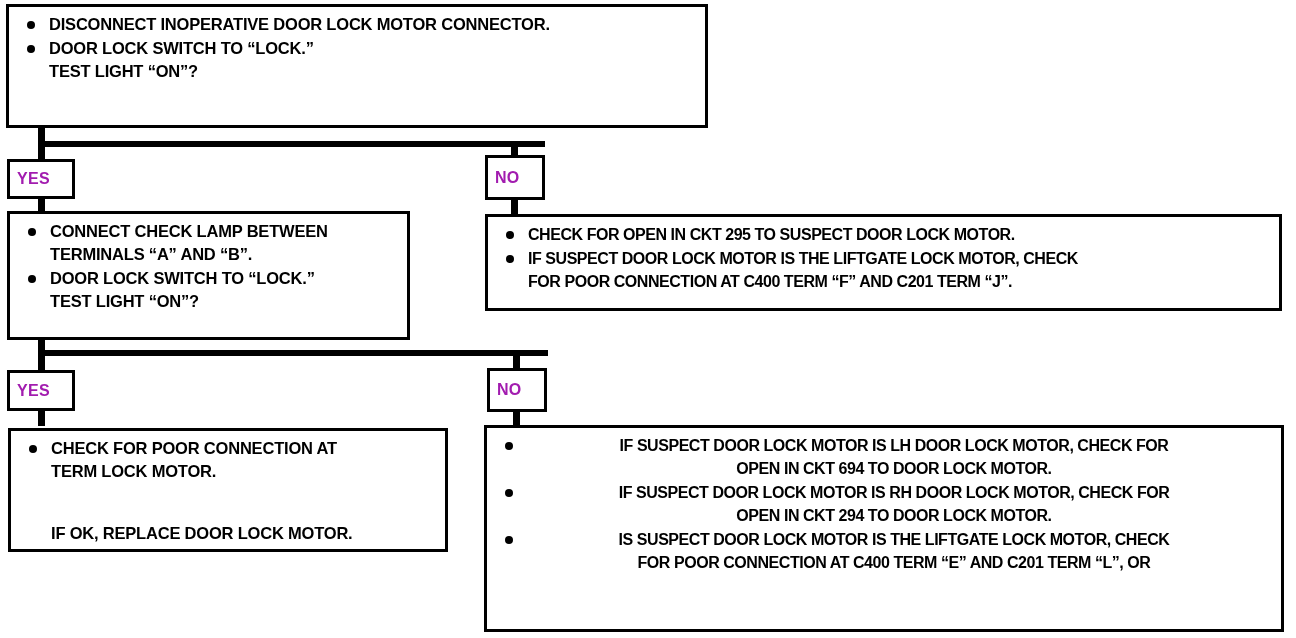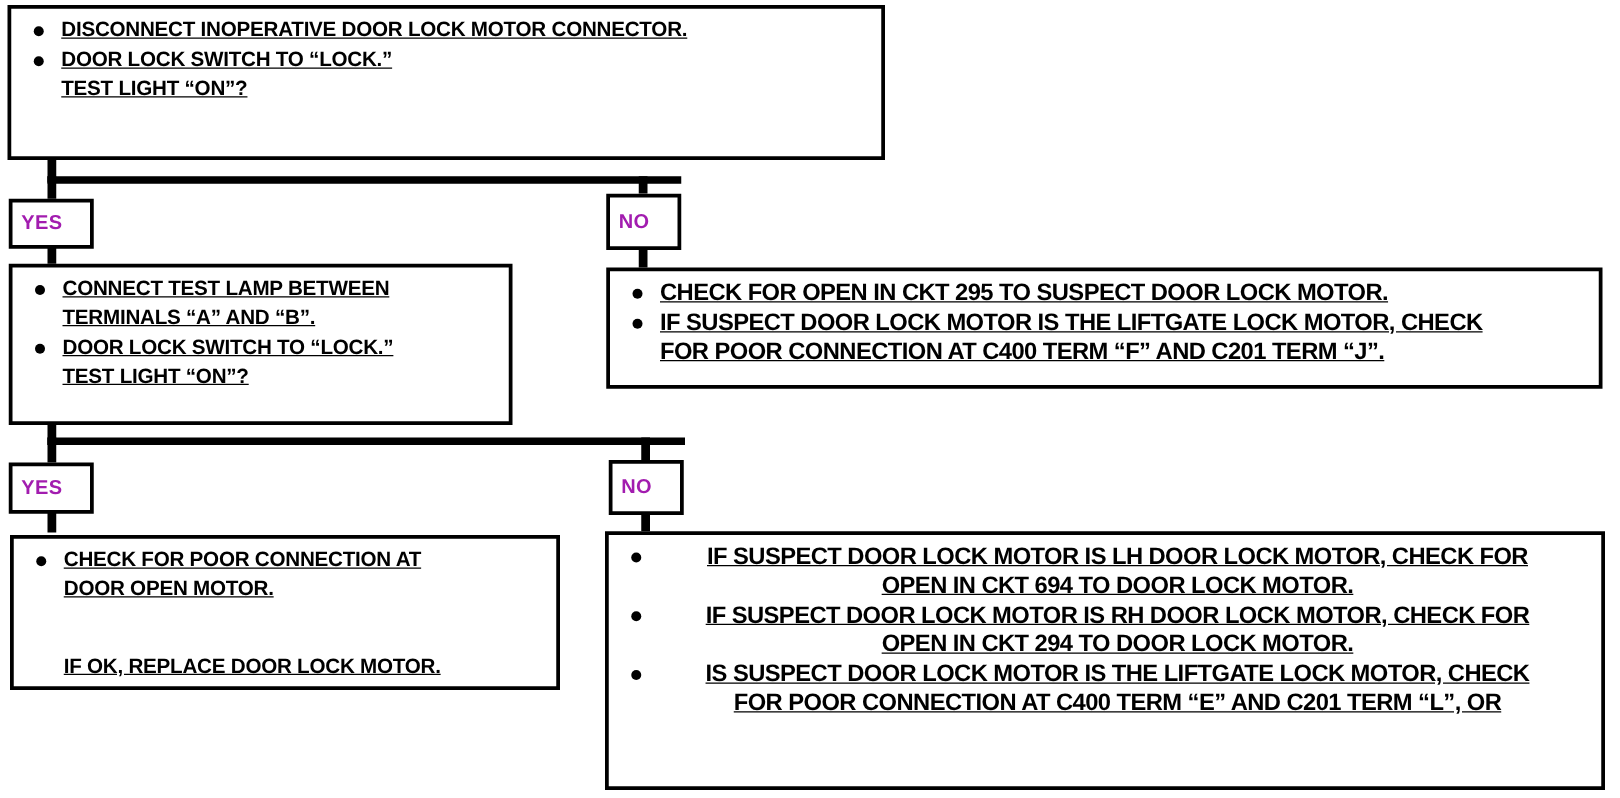--- a/index.html
+++ b/index.html
@@ -19,21 +19,20 @@
 
   
   .box {
     position: absolute;
     box-sizing: border-box;
     border: 3px solid #000000;
     background: #ffffff;
   }
   .box-inner {
     padding: 6px 20px 4px 10px;
-    text-decoration: underline;
   }
 
   
   .blist {
     list-style: none;
     margin: 0;
     padding: 0;
   }
   .bitem {
     position: relative;
@@ -56,21 +55,21 @@
   .ln {
     display: block;
     color: #000000;
     font-weight: bold;
     font-size: 16.5px;
     line-height: 23px;
     letter-spacing: -0.2px;
     white-space: nowrap;
   }
   .ln.tight {
-    font-size: 19px;
+    font-size: 16px;
     letter-spacing: -0.45px;
   }
 
   
   .tag {
     position: absolute;
     box-sizing: border-box;
     border: 3px solid #000000;
     background: #ffffff;
     display: flex;
@@ -131,21 +130,21 @@
   <div class="tag" style="left:485px; top:155px; width:60px; height:45px;">
     <span class="tag-label">NO</span>
   </div>
   <div class="conn-v" style="left:511px; top:198px; height:18px;"></div>
 
   <div class="box" style="left:7px; top:211px; width:403px; height:129px;">
     <div class="box-inner">
       <ul class="blist">
         <li class="bitem">
           <span class="bullet"></span>
-          <span class="ln">CONNECT TEST LAMP BETWEEN</span>
+          <span class="ln">CONNECT CHECK LAMP BETWEEN</span>
           <span class="ln">TERMINALS “A” AND “B”.</span>
         </li>
         <li class="bitem">
           <span class="bullet"></span>
           <span class="ln">DOOR LOCK SWITCH TO “LOCK.”</span>
           <span class="ln">TEST LIGHT “ON”?</span>
         </li>
       </ul>
     </div>
   </div>
@@ -180,21 +179,21 @@
     <span class="tag-label">NO</span>
   </div>
   <div class="conn-v" style="left:513px; top:410px; height:17px;"></div>
 
   <div class="box" style="left:8px; top:428px; width:440px; height:124px;">
     <div class="box-inner">
       <ul class="blist">
         <li class="bitem">
           <span class="bullet"></span>
           <span class="ln">CHECK FOR POOR CONNECTION AT</span>
-          <span class="ln">DOOR OPEN MOTOR.</span>
+          <span class="ln">TERM LOCK MOTOR.</span>
         </li>
         <li class="bitem nobullet">
           <span class="ln">IF OK, REPLACE DOOR LOCK MOTOR.</span>
         </li>
       </ul>
     </div>
   </div>
 
   <div class="box" style="left:484px; top:425px; width:800px; height:207px;text-align:center;">
     <div class="box-inner">

